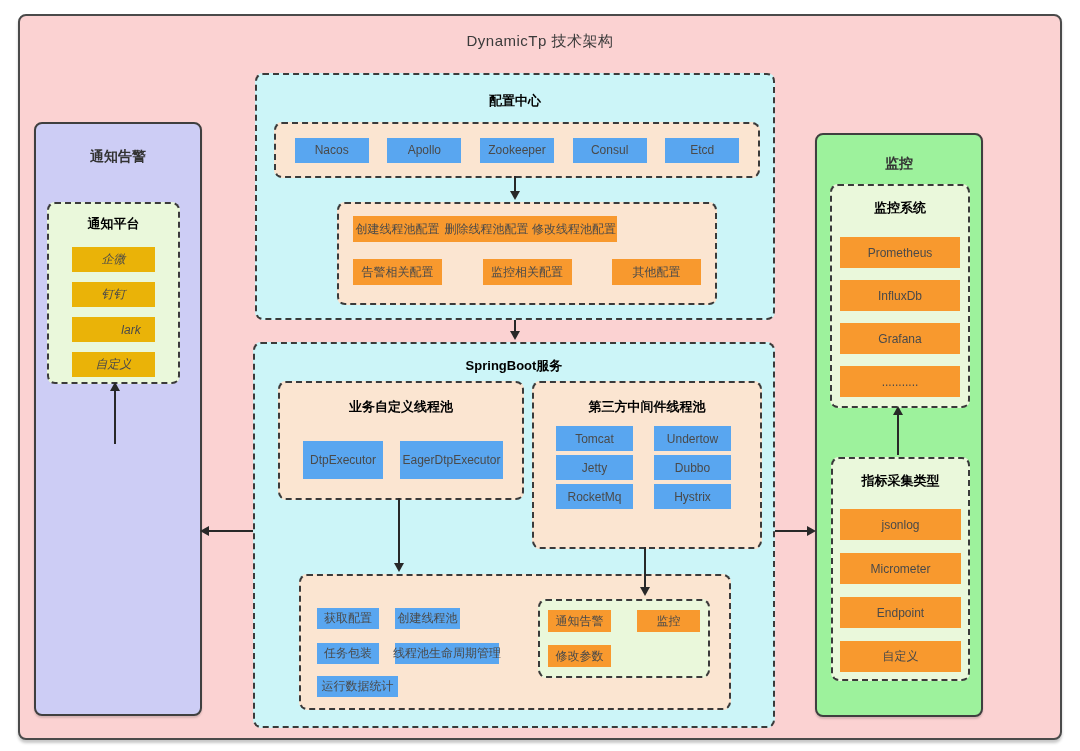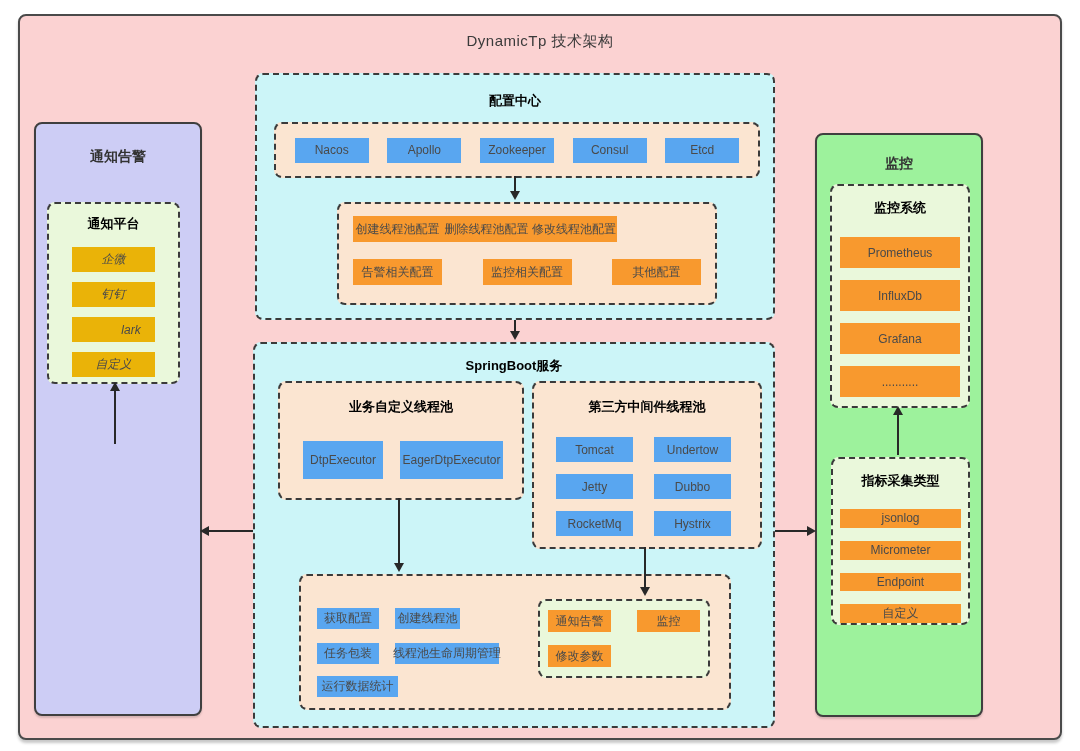--- a/index.html
+++ b/index.html
@@ -90,21 +90,21 @@
     <div class="abs dashed peach" style="left:23px; top:37px; width:246px; height:119px; padding-top:16px;">
       <div class="box-title">业务自定义线程池</div>
       <div style="display:flex; margin-top:27px; padding-left:23px; gap:17px;">
         <div class="item blue" style="width:80px;height:38px;">DtpExecutor</div>
         <div class="item blue" style="width:103px;height:38px;">EagerDtpExecutor</div>
       </div>
     </div>
 
     <div class="abs dashed peach" style="left:277px; top:37px; width:230px; height:168px; padding-top:16px;">
       <div class="box-title">第三方中间件线程池</div>
-      <div style="display:grid; grid-template-columns:77px 77px; gap:12px 21px; padding-left:22px; margin-top:23px;">
+      <div style="display:grid; grid-template-columns:77px 77px; gap:4px 21px; padding-left:22px; margin-top:12px;">
         <div class="item blue" style="height:25px;">Tomcat</div>
         <div class="item blue" style="height:25px;">Undertow</div>
         <div class="item blue" style="height:25px;">Jetty</div>
         <div class="item blue" style="height:25px;">Dubbo</div>
         <div class="item blue" style="height:25px;">RocketMq</div>
         <div class="item blue" style="height:25px;">Hystrix</div>
       </div>
     </div>
 
     <div class="abs dashed peach" style="left:44px; top:230px; width:432px; height:136px;">
@@ -126,21 +126,21 @@
     <div class="abs big-title" style="left:0; top:20px; width:164px;">监控</div>
 
     <div class="abs dashed lgreen vstack" style="left:13px; top:49px; width:140px; height:224px; padding-top:14px;">
       <div class="box-title">监控系统</div>
       <div class="item orange" style="width:120px;height:31px;margin-top:22px;">Prometheus</div>
       <div class="item orange" style="width:120px;height:31px;margin-top:12px;">InfluxDb</div>
       <div class="item orange" style="width:120px;height:31px;margin-top:12px;">Grafana</div>
       <div class="item orange" style="width:120px;height:31px;margin-top:12px;">...........</div>
     </div>
 
-    <div class="abs dashed lgreen vstack" style="left:14px; top:322px; width:139px; height:168px; padding-top:14px;">
+    <div class="abs dashed lgreen vstack" style="left:14px; top:322px; width:139px; height:224px; padding-top:14px;">
       <div class="box-title">指标采集类型</div>
       <div class="item orange" style="width:121px;height:31px;margin-top:21px;">jsonlog</div>
       <div class="item orange" style="width:121px;height:31px;margin-top:13px;">Micrometer</div>
       <div class="item orange" style="width:121px;height:31px;margin-top:13px;">Endpoint</div>
       <div class="item orange" style="width:121px;height:31px;margin-top:13px;">自定义</div>
     </div>
   </div>
 
   <div class="vline" style="left:514px; top:176px; height:17px;"></div>
   <div class="ah down" style="left:510px; top:191px;"></div>

